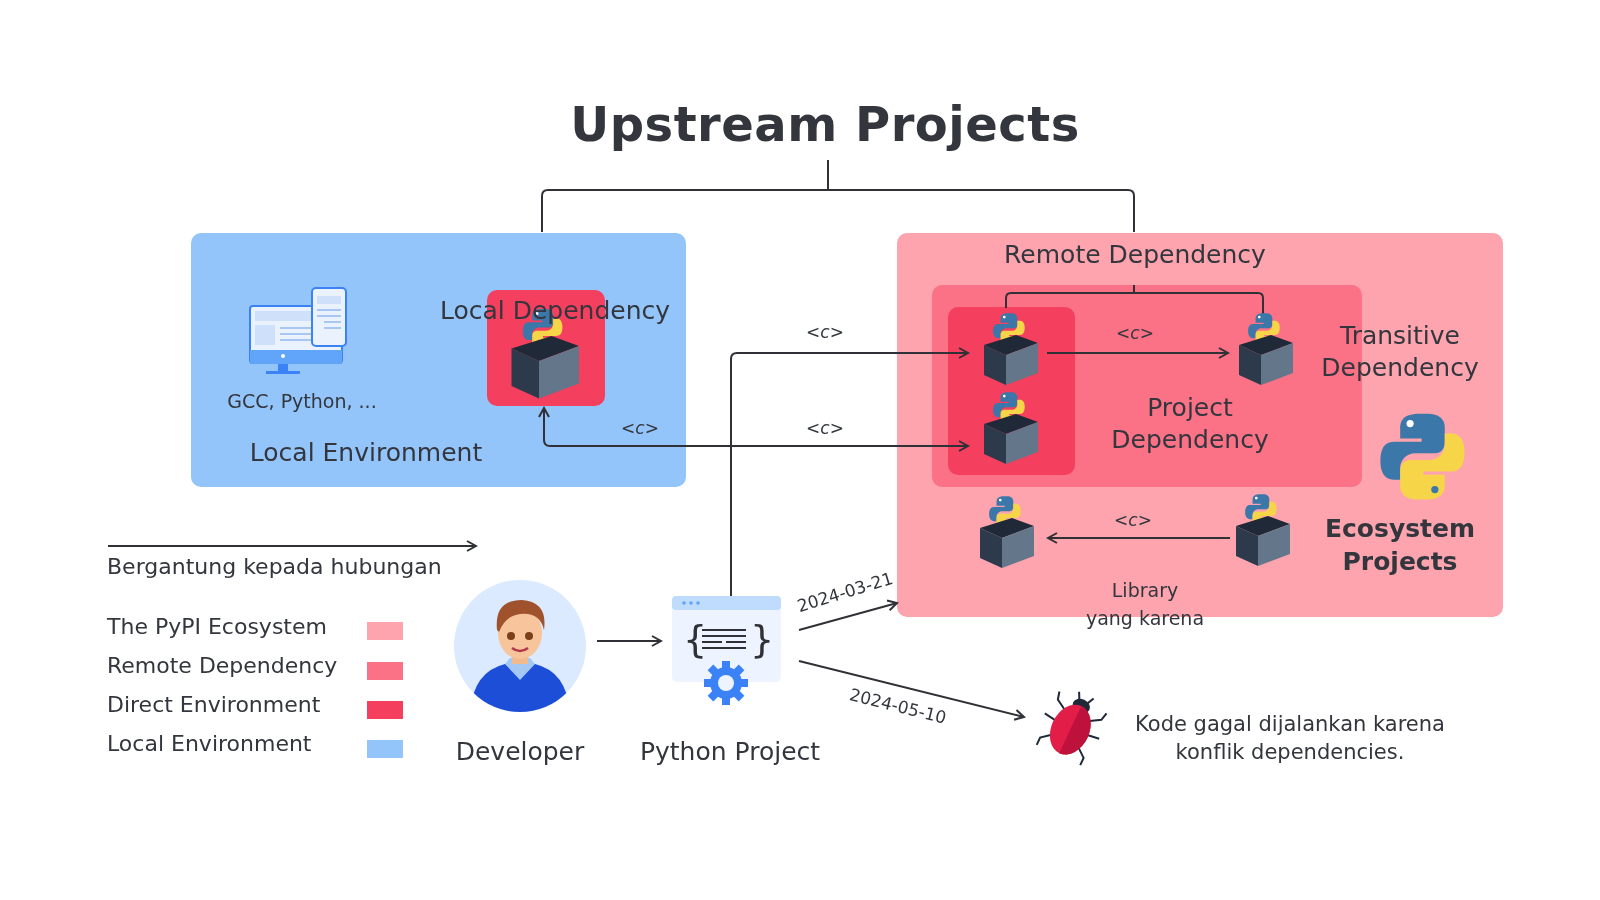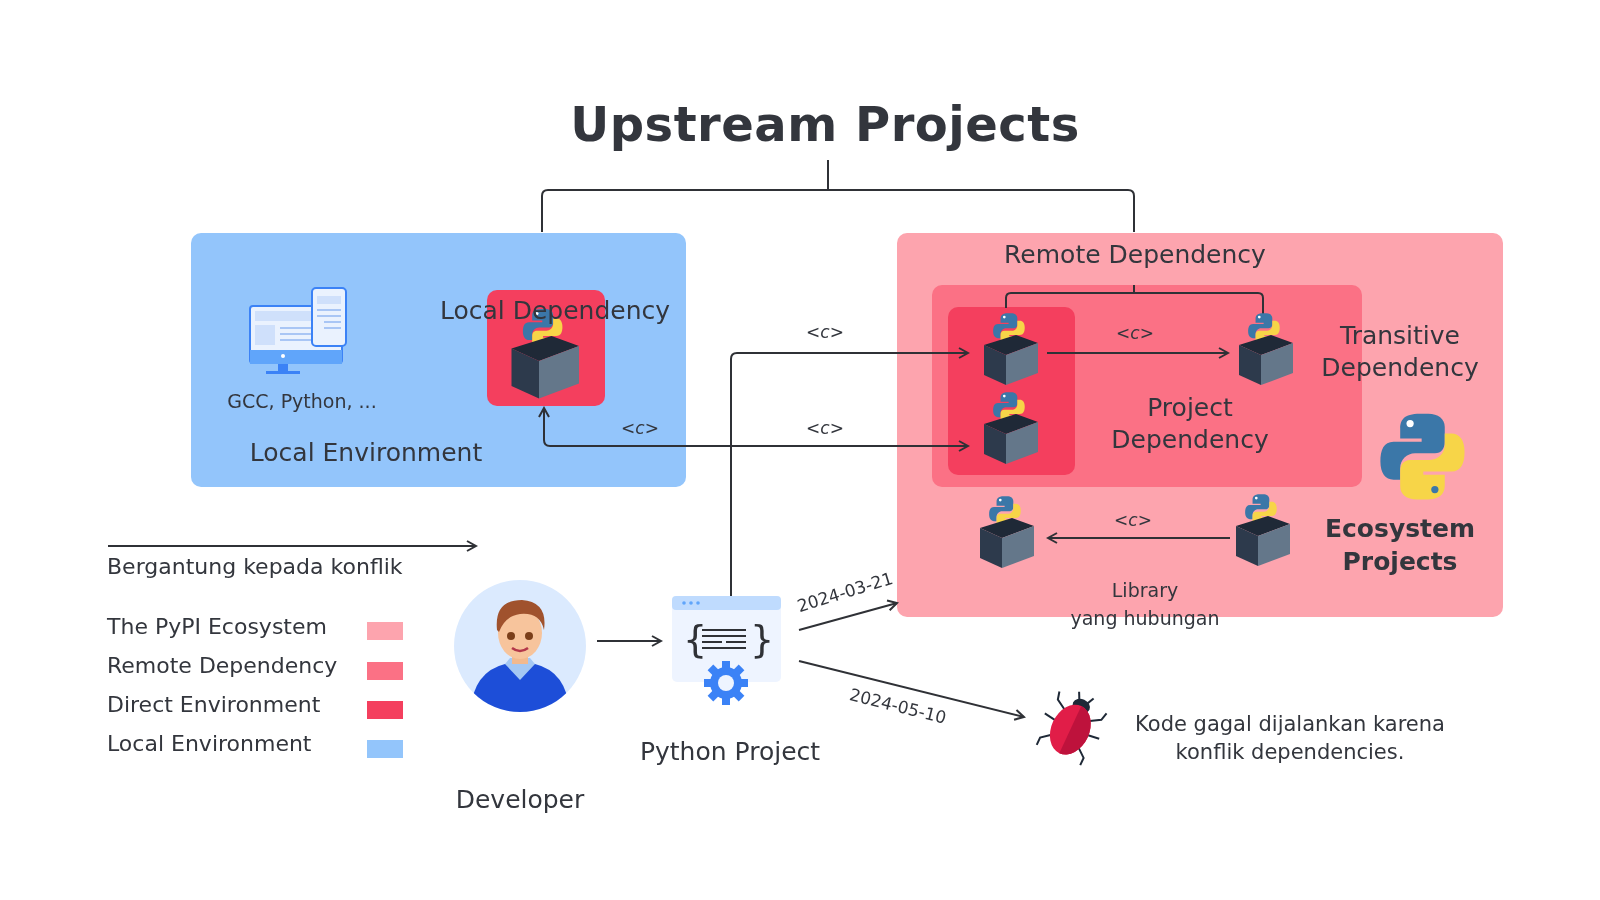--- a/index.html
+++ b/index.html
@@ -197,40 +197,40 @@
 <div class="lbl" style="left:1300px; top:320px; width:200px; line-height:32px;">
   <div>Transitive</div>
   <div>Dependency</div>
 </div>
 <div class="lbl bold" style="left:1290px; top:512px; width:220px; line-height:33px;">
   <div>Ecosystem</div>
   <div>Projects</div>
 </div>
 <div class="lbl small" style="left:1060px; top:576px; width:170px; line-height:28px;">
   <div>Library</div>
-  <div>yang hubungan</div>
+  <div>yang karena</div>
 </div>
 
 <div class="lbl mono" style="left:800px; top:322px; width:50px;">&lt;c&gt;</div>
 <div class="lbl mono" style="left:800px; top:418px; width:50px;">&lt;c&gt;</div>
 <div class="lbl mono" style="left:615px; top:418px; width:50px;">&lt;c&gt;</div>
 <div class="lbl mono" style="left:1110px; top:323px; width:50px;">&lt;c&gt;</div>
 <div class="lbl mono" style="left:1108px; top:510px; width:50px;">&lt;c&gt;</div>
 
-<div class="legend-row" style="top:554px;">Bergantung kepada konflik</div>
+<div class="legend-row" style="top:554px;">Bergantung kepada hubungan</div>
 <div class="legend-row" style="top:614px;">The PyPI Ecosystem</div>
 <div class="swatch" style="top:622px; background:#fda4ae;"></div>
 <div class="legend-row" style="top:653px;">Remote Dependency</div>
 <div class="swatch" style="top:662px; background:#fb7185;"></div>
 <div class="legend-row" style="top:692px;">Direct Environment</div>
 <div class="swatch" style="top:701px; background:#f43f5e;"></div>
 <div class="legend-row" style="top:731px;">Local Environment</div>
 <div class="swatch" style="top:740px; background:#93c5fb;"></div>
 
-<div class="lbl" style="left:440px; top:737px; width:160px;margin-top:48px;">Developer</div>
+<div class="lbl" style="left:440px; top:737px; width:160px;">Developer</div>
 <div class="lbl" style="left:620px; top:737px; width:220px;text-align:center;">Python Project</div>
 
 <div class="lbl" style="left:785px; top:582px; width:120px; font-size:17px; transform:rotate(-17deg);">2024-03-21</div>
 <div class="lbl" style="left:838px; top:696px; width:120px; font-size:17px; transform:rotate(14deg);">2024-05-10</div>
 
 <div class="lbl small" style="left:1120px; top:710px; width:340px; line-height:28px; font-size:21px;">
   <div>Kode gagal dijalankan karena</div>
   <div>konflik dependencies.</div>
 </div>
 

